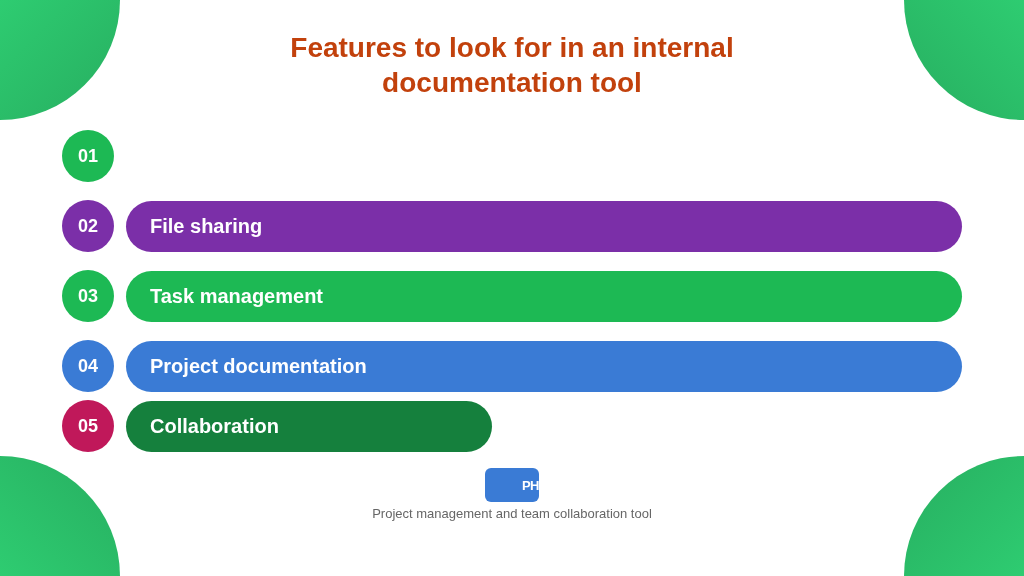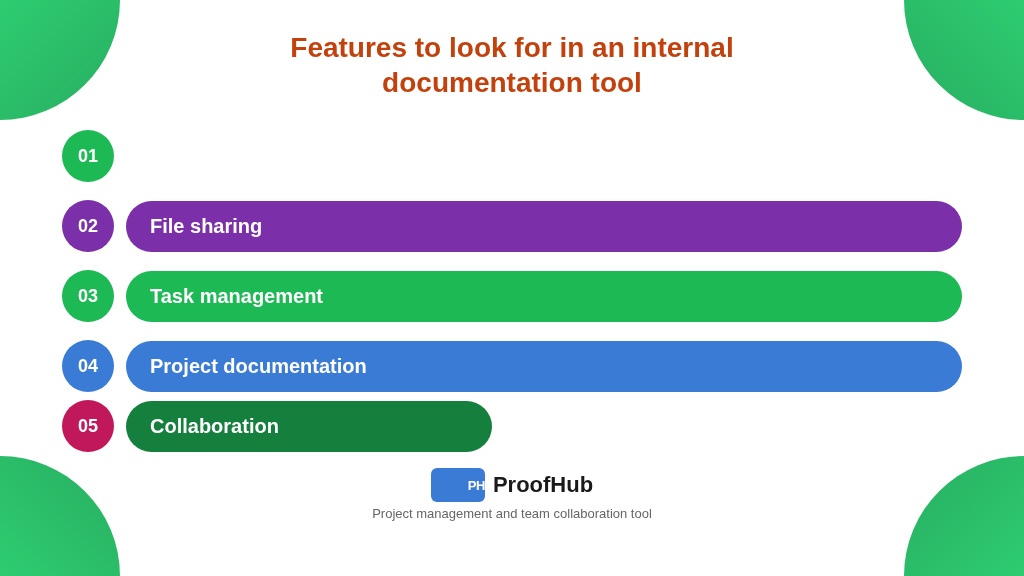--- a/index.html
+++ b/index.html
@@ -223,17 +223,16 @@
         <span>Collaboration</span>
       </div>
     </div>
   </div>
 
   <div class="footer">
     <div class="footer-brand">
       <div class="ph-logo">
         <span>PH</span>
       </div>
-      <span class="brand-name">ProofHub</span>
     </div>
     <span class="tagline">Project management and team collaboration tool</span>
   </div>
 </div>
 
 </body></html>

